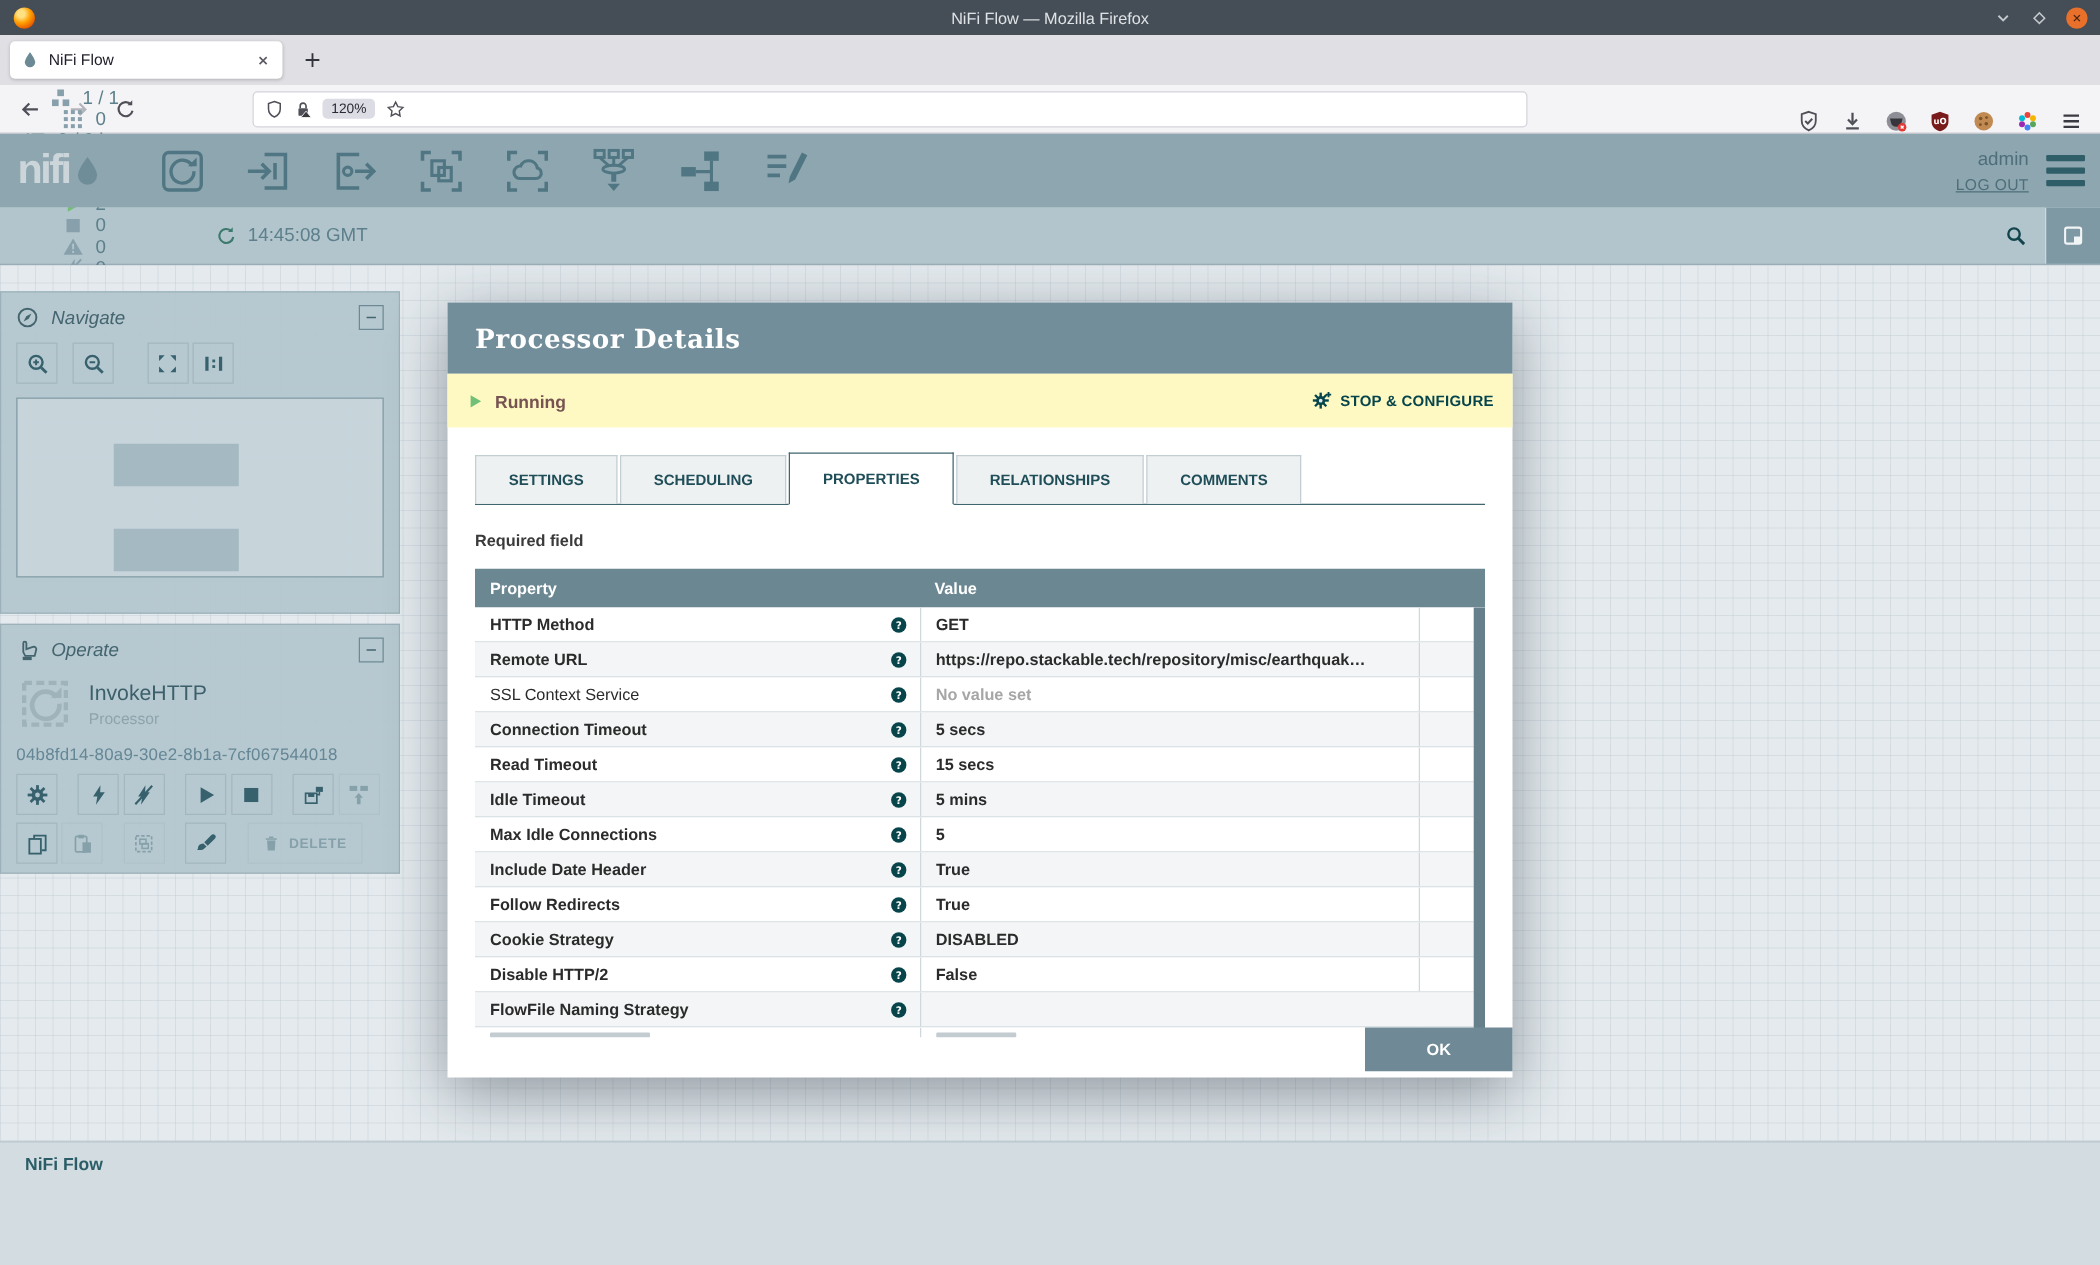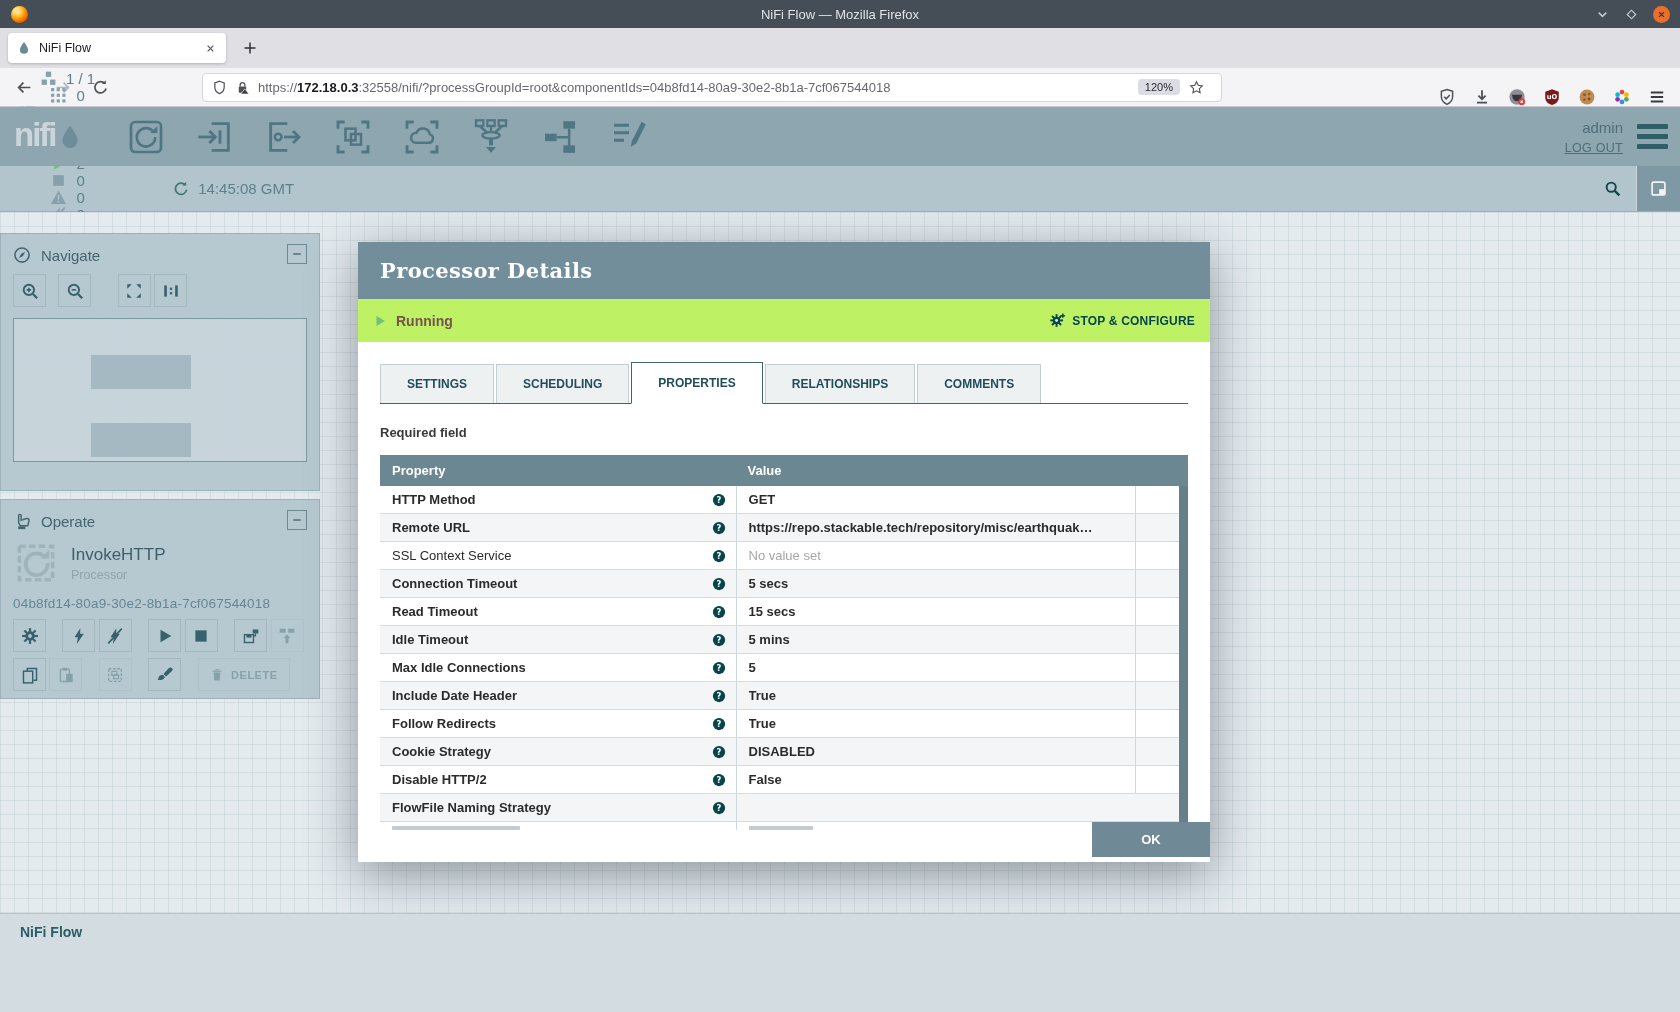--- a/index.html
+++ b/index.html
@@ -73,21 +73,21 @@
     background-image:linear-gradient(rgba(150,170,180,.20) 1px,transparent 1px),
                      linear-gradient(90deg,rgba(150,170,180,.20) 1px,transparent 1px);
     background-size:14px 14px;overflow:hidden;}
   .crumb-strip{position:absolute;left:0;right:0;bottom:0;height:100px;background:#d3dce0;
                border-top:1px solid #b6c5cc;box-sizing:border-box;padding:9px 0 0 20px;}
   .crumb{font-size:14px;font-weight:bold;color:#2b5d68;}
 
   
   .panel{position:absolute;left:0;width:320px;background:rgba(180,198,205,.93);
          border:1px solid #9cb1ba;box-sizing:border-box;}
-  .panel-hd{display:flex;align-items:flex-end;padding:10px 12px 8px;}
+  .panel-hd{display:flex;align-items:center;padding:10px 12px 8px;font-style:italic;}
   .panel-hd .ic{width:18px;height:18px;color:#44656f;}
   .panel-title{font-size:15px;color:#44656f;margin-left:10px;flex:1;}
   .collapse-btn{width:18px;height:18px;border:1px solid #6d8a94;color:#44656f;display:flex;align-items:center;justify-content:center;}
   .collapse-btn .ic{width:12px;height:12px;}
   .sq-btn{width:33px;height:33px;border:1px solid #a3b7bf;color:#37616d;background:transparent;
           display:inline-flex;align-items:center;justify-content:center;box-sizing:border-box;vertical-align:top;}
   .sq-btn .ic{width:18px;height:18px;}
   .sq-btn.disabled{opacity:.38;}
   .gap{margin-left:12px;}
   .adj{margin-left:-1px;}
@@ -101,21 +101,21 @@
   .op-type{font-size:12.5px;color:#8da4ad;margin-top:3px;}
   .op-id{padding:10px 12px 2px;font-size:13.5px;color:#648695;letter-spacing:.2px;white-space:nowrap;}
   .op-row{padding:6px 12px 0;white-space:nowrap;}
   .delete-btn{width:92px;gap:7px;font-size:11px;font-weight:bold;letter-spacing:.5px;color:#37616d;}
 
   
   .dialog{position:absolute;left:358px;top:30px;width:852px;height:620px;background:#fff;
           box-shadow:0 12px 46px rgba(30,45,55,.45);}
   .dlg-hd{height:57px;background:#728e9b;color:#fff;display:flex;align-items:center;padding-left:22px;
           font-family:"DejaVu Serif",serif;font-size:21px;font-weight:bold;letter-spacing:.4px;}
-  .dlg-status{height:43px;background:#bef264;display:flex;align-items:center;padding:0 15px;}
+  .dlg-status{height:43px;background:#fef9c3;display:flex;align-items:center;padding:0 15px;}
   .dlg-status .runic{width:14px;height:14px;color:#72bf78;}
   .run-label{font-size:14px;font-weight:bold;color:#775351;margin-left:9px;}
   .dlg-action{margin-left:auto;display:flex;align-items:center;gap:6px;color:#06454b;}
   .dlg-action .ic{width:17px;height:17px;}
   .dlg-action-label{font-size:12px;font-weight:bold;letter-spacing:.2px;}
   .dlg-body{padding:20px 22px 0;position:relative;}
   .tabs{display:flex;border-bottom:1px solid #3f656f;align-items:flex-end;}
   .tab-item{height:39px;min-width:104px;padding:0 26px;display:flex;align-items:center;justify-content:center;
             font-size:12px;font-weight:bold;color:#1f4e58;background:#eef1f2;border:1px solid #c3ced3;
             border-bottom:none;margin-right:2px;box-sizing:border-box;}
@@ -127,21 +127,21 @@
   .cell-val{width:49.5%;padding-left:12px;box-sizing:border-box;display:flex;align-items:center;height:100%;}
   .cell-extra{width:6.5%;height:100%;box-sizing:border-box;}
   .t-rows .t-row{display:flex;height:27px;align-items:center;font-size:13px;background:#fff;border-bottom:1px solid #d3dcdf;}
   .t-rows .t-row:nth-child(even){background:#f3f5f6;}
   .t-row .cell-val{border-left:1px solid #cfd9dd;}
   .t-row .cell-extra{border-left:1px solid #cfd9dd;}
   .p-name{flex:1;color:#2b2b2b;}
   .p-name.req{font-weight:bold;}
   .help{width:14px;height:14px;margin-right:10px;flex:none;}
   .v-text{font-weight:bold;color:#2b2b2b;white-space:nowrap;overflow:hidden;}
-  .v-text.muted{font-weight:normal;color:#a6a6a6;}
+  .v-text.muted{font-weight:bold;color:#a6a6a6;}
   .t-row.partial{height:8px;border-bottom:none;overflow:hidden;align-items:flex-start;}
   .smudge{height:4px;background:#c3ccd0;margin-top:4px;border-radius:1px;}
   .vscroll{position:absolute;top:31px;right:0;bottom:0;width:9px;background:#dde4e7;}
   .vthumb{position:absolute;top:0;left:0;width:9px;height:100%;background:#65808b;}
   .dlg-footer{position:absolute;right:0;bottom:5px;}
   .ok-btn{width:118px;height:35px;background:#6f8a96;color:#fff;font-weight:bold;font-size:13px;
           display:flex;align-items:center;justify-content:center;border:none;}
 </style>
 </head>
 <body>
@@ -216,21 +216,20 @@
           <path d="M8 1.3 13 3v4.6c0 3.3-2.1 5.6-5 6.9-2.9-1.3-5-3.6-5-6.9V3Z" stroke="currentColor" fill="none" stroke-width="1.3"></path>
         </svg>
       </span>
     <span class="ic">
         <svg viewBox="0 0 16 16" xmlns="http://www.w3.org/2000/svg">
           <rect x="4" y="7" width="8" height="6.5" rx="1" fill="currentColor"></rect>
           <path d="M5.5 7V5.2a2.5 2.5 0 0 1 5 0V7" stroke="currentColor" fill="none" stroke-width="1.4"></path>
           <path d="M10.5 9.5 15 15H6z" fill="#3b3b3f" stroke="#fff" stroke-width=".7"></path>
         </svg>
       </span>
-    <span class="url-text"><span>https://</span><b>172.18.0.3</b><span>:32558/nifi/?processGroupId=root&amp;componentIds=04b8fd14-80a9-30e2-8b1a-7cf067544018</span></span>
     <span class="zoom-badge">120%</span>
     <span class="ic star">
         <svg viewBox="0 0 16 16" xmlns="http://www.w3.org/2000/svg">
           <path d="M8 1.8 9.9 5.7l4.3.6-3.1 3 .7 4.3L8 11.6l-3.8 2 .7-4.3-3.1-3 4.3-.6z" stroke="currentColor" fill="none" stroke-width="1.2"></path>
         </svg>
       </span>
   </div>
   <div class="url-right">
     <span class="ic">
         <svg viewBox="0 0 16 16" xmlns="http://www.w3.org/2000/svg">

